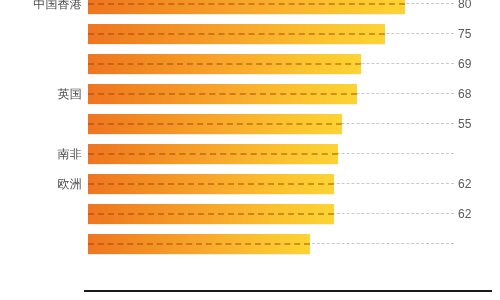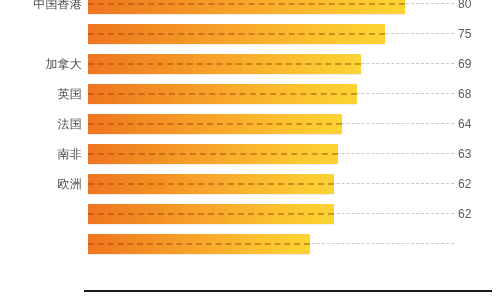--- a/index.html
+++ b/index.html
@@ -126,58 +126,55 @@
       <div class="row">
         <div class="leader"></div>
         <div class="bar-wrap" style="width: 297.2px;">
           <div class="bar">
             <div class="bar-dash"></div>
           </div>
         </div>
         <div class="value-label">75</div>
       </div>
       <div class="row">
-        <div class="cat-label">加拿大</div>
         <div class="leader"></div>
         <div class="bar-wrap" style="width: 273.4px;">
           <div class="bar">
             <div class="bar-dash"></div>
           </div>
         </div>
         <div class="value-label">69</div>
       </div>
       <div class="row">
         <div class="cat-label">英国</div>
         <div class="leader"></div>
         <div class="bar-wrap" style="width: 269.4px;">
           <div class="bar">
             <div class="bar-dash"></div>
           </div>
         </div>
         <div class="value-label">68</div>
       </div>
       <div class="row">
-        <div class="cat-label">法国</div>
         <div class="leader"></div>
         <div class="bar-wrap" style="width: 253.6px;">
           <div class="bar">
             <div class="bar-dash"></div>
           </div>
         </div>
-        <div class="value-label">64</div>
+        <div class="value-label">55</div>
       </div>
       <div class="row">
         <div class="cat-label">南非</div>
         <div class="leader"></div>
         <div class="bar-wrap" style="width: 249.6px;">
           <div class="bar">
             <div class="bar-dash"></div>
           </div>
         </div>
-        <div class="value-label">63</div>
       </div>
       <div class="row">
         <div class="cat-label">欧洲</div>
         <div class="leader"></div>
         <div class="bar-wrap" style="width: 245.7px;">
           <div class="bar">
             <div class="bar-dash"></div>
           </div>
         </div>
         <div class="value-label">62</div>

